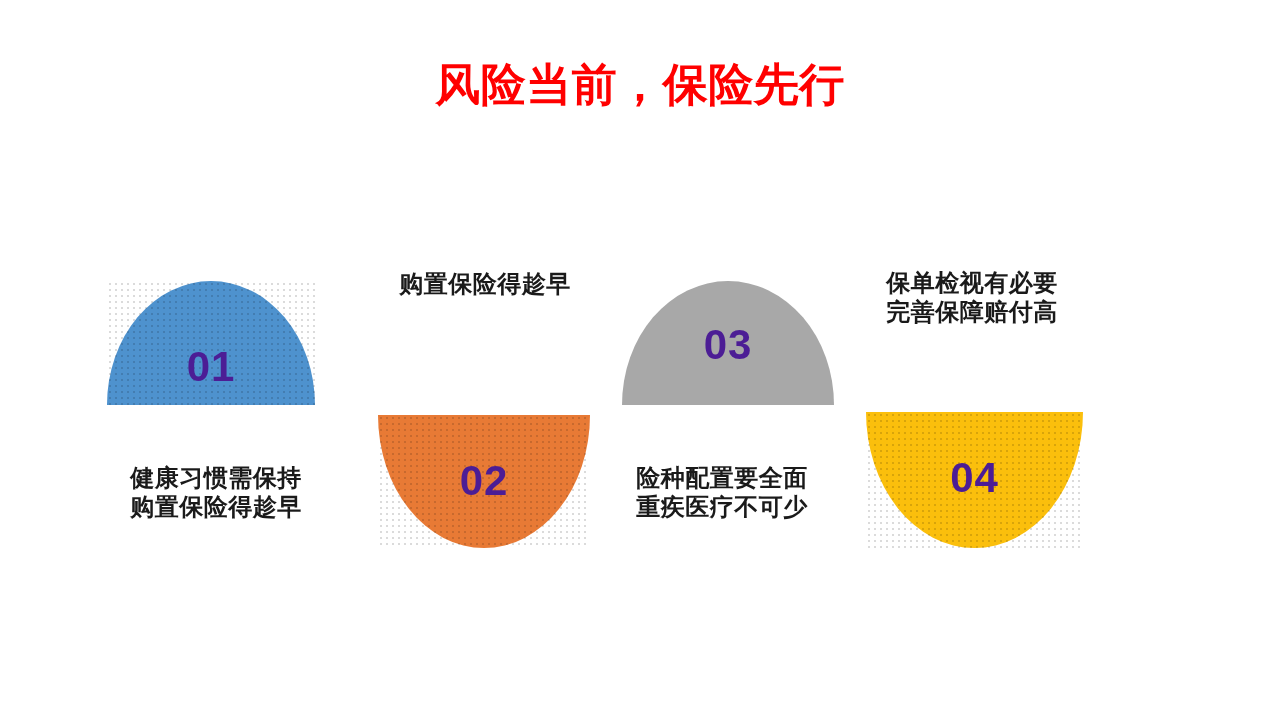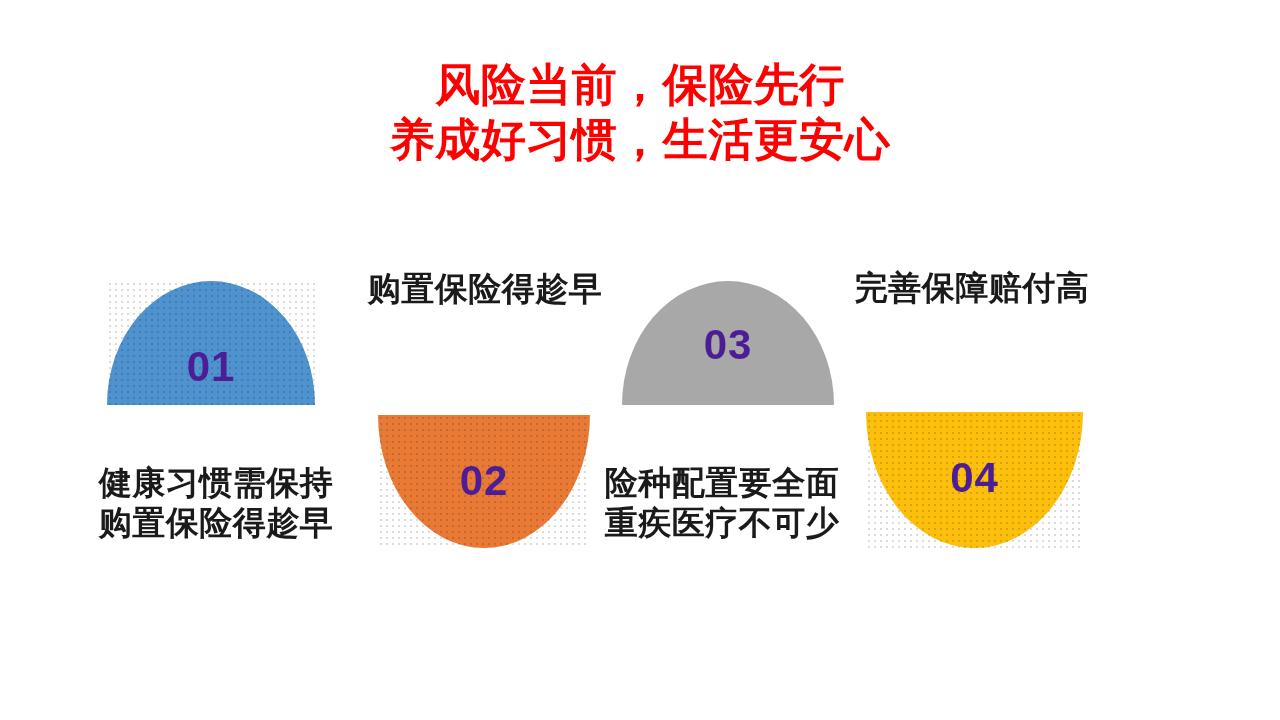--- a/index.html
+++ b/index.html
@@ -88,36 +88,35 @@
     font-size: 42px;
     font-weight: bold;
     letter-spacing: 1px;
     z-index: 3;
   }
 
   
   .caption {
     position: absolute;
     color: #1A1A1A;
-    font-size: 33px;
+    font-size: 24px;
     font-weight: bold;
     line-height: 1.22;
     letter-spacing: 0.5px;
     white-space: nowrap;
   }
   .caption .cap-line { display: block; }
 </style>
 </head>
 <body>
 
 <div id="slide" style="background: rgb(255, 255, 255);">
 
   <div class="title-block">
     <span class="title-line" style="color: rgb(255, 0, 0);">风险当前，保险先行</span>
-    <span class="title-line" style="color: rgb(255, 0, 0);">养成好习惯，生活更安心</span>
   </div>
 
   <div class="shape dome" style="left:107px; top:281px; width:208px; height:124px;">
     <div class="fill tex-blue" style="background-color: rgb(78, 146, 206);"></div>
     <div class="dots"></div>
     <div class="shape-number" style="top:62px;">01</div>
   </div>
   <div class="caption" style="left:93px; top:463px; width:246px; text-align:center;">
     <span class="cap-line">健康习惯需保持</span>
     <span class="cap-line">购置保险得趁早</span>
@@ -136,20 +135,21 @@
     <div class="fill tex-gray" style="background-color: rgb(168, 168, 168);"></div>
 
     <div class="shape-number" style="top:40px;">03</div>
   </div>
   <div class="caption" style="left:600px; top:463px; width:244px; text-align:center;">
     <span class="cap-line">险种配置要全面</span>
     <span class="cap-line">重疾医疗不可少</span>
   </div>
 
   <div class="caption" style="left:852px; top:268px; width:240px; text-align:center;">
+    <span class="cap-line">保单检视有必要</span>
     <span class="cap-line">完善保障赔付高</span>
   </div>
   <div class="shape bowl" style="left:866px; top:412px; width:217px; height:136px;">
     <div class="fill tex-yellow" style="background-color: rgb(251, 191, 12);"></div>
     <div class="dots"></div>
     <div class="shape-number" style="top:42px;">04</div>
   </div>
 
 </div>
 

